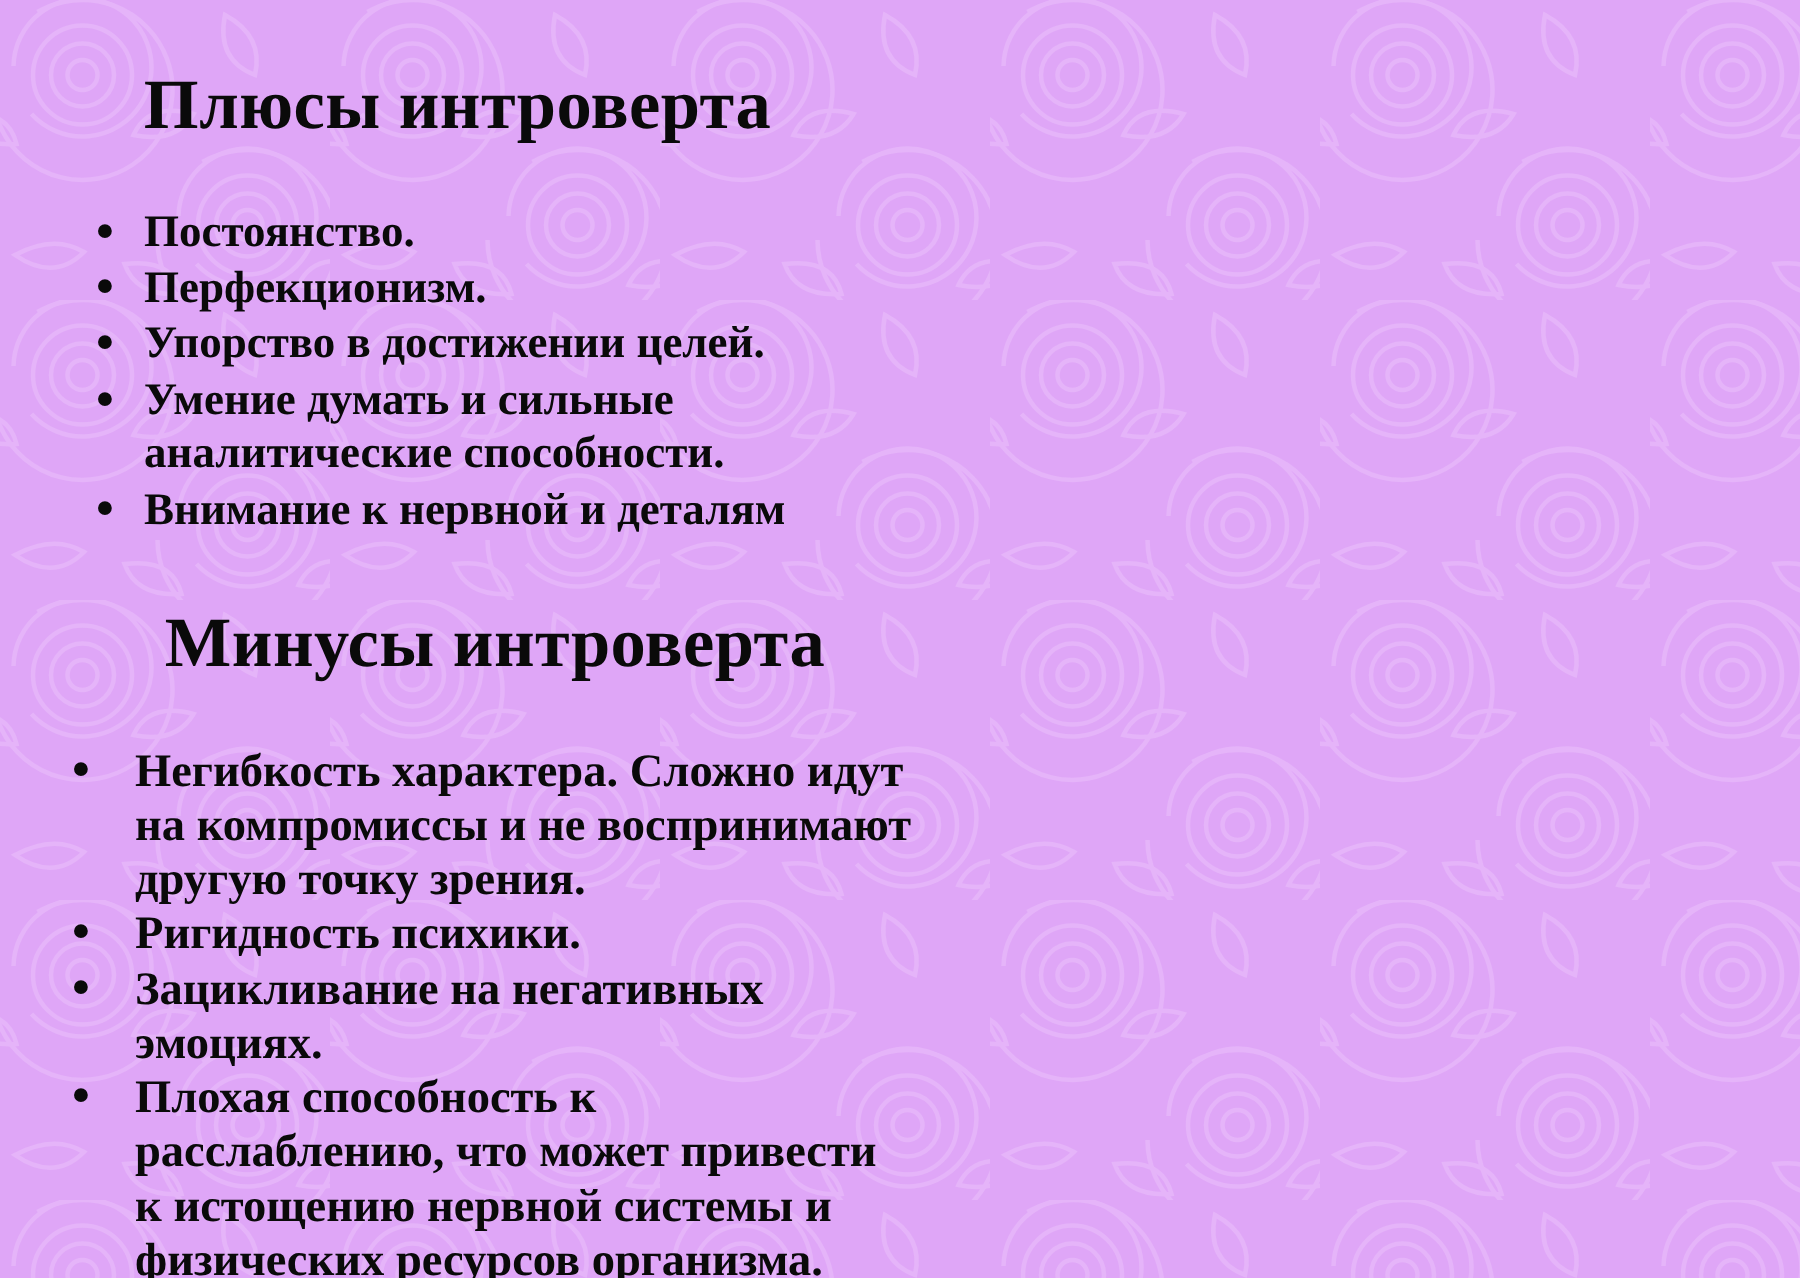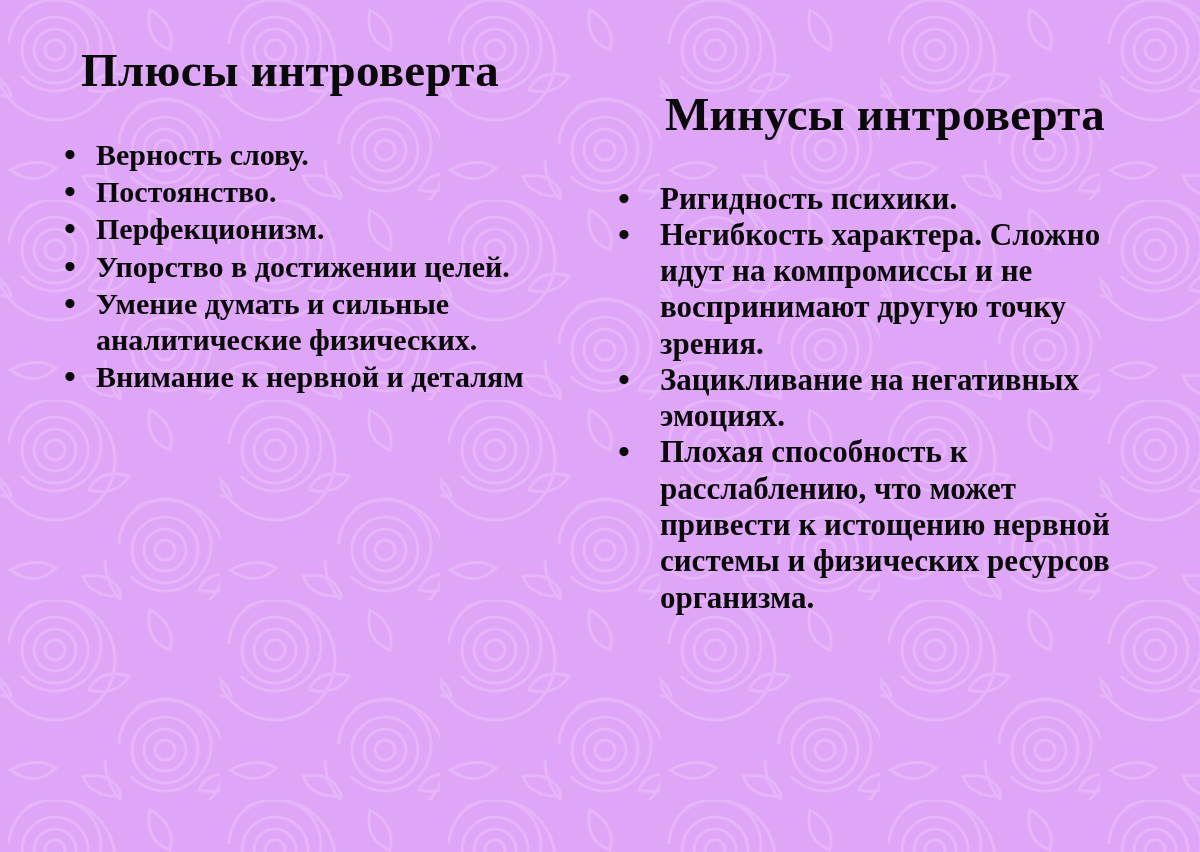--- a/index.html
+++ b/index.html
@@ -25,21 +25,21 @@
     pointer-events: none;
   }
 
   .page {
     position: relative;
     z-index: 1;
     width: 1200px;
     height: 852px;
     box-sizing: border-box;
     display: flex;
-    flex-direction: row;
+    flex-direction: column;
     padding: 44px 30px 10px 30px;
   }
 
   .column {
     box-sizing: border-box;
   }
   .column.left {
     width: 600px;
     padding-left: 20px;
     padding-right: 10px;
@@ -121,32 +121,31 @@
     </pattern>
   </defs>
   <rect x="0" y="0" width="1200" height="852" fill="url(#rosepat)"></rect>
 </svg>
 
 <div class="page">
 
   <div class="column left">
     <h1 class="col-title">Плюсы интроверта</h1>
     <ul class="bullets">
-      <li>Верность слову.</li>
       <li>Постоянство.</li>
       <li>Перфекционизм.</li>
       <li>Упорство в достижении целей.</li>
-      <li>Умение думать и сильные аналитические физических.</li>
+      <li>Умение думать и сильные аналитические способности.</li>
       <li>Внимание к нервной и деталям</li>
     </ul>
   </div>
 
   <div class="column right">
     <h1 class="col-title">Минусы интроверта</h1>
     <ul class="bullets">
+      <li>Негибкость характера. Сложно идут на компромиссы и не воспринимают другую точку зрения.</li>
       <li>Ригидность психики.</li>
-      <li>Негибкость характера. Сложно идут на компромиссы и не воспринимают другую точку зрения.</li>
       <li>Зацикливание на негативных эмоциях.</li>
       <li>Плохая способность к расслаблению, что может привести к истощению нервной системы и физических ресурсов организма.</li>
     </ul>
   </div>
 
 </div>
 
 </body></html>

